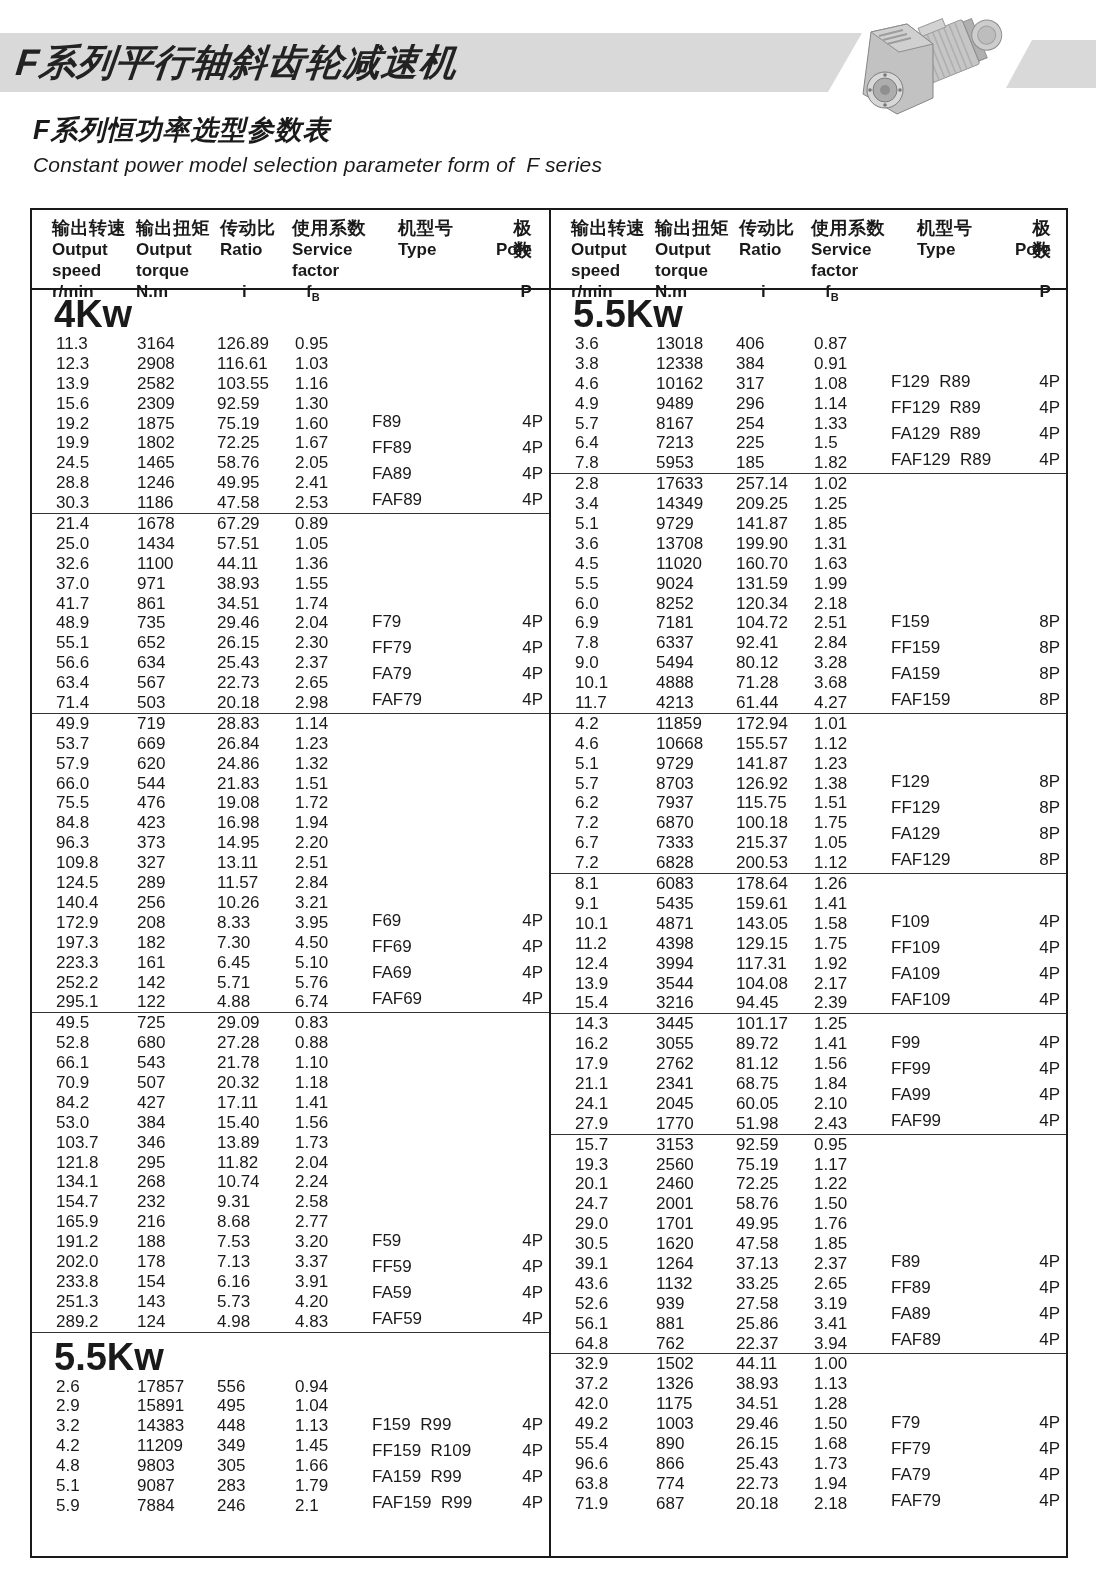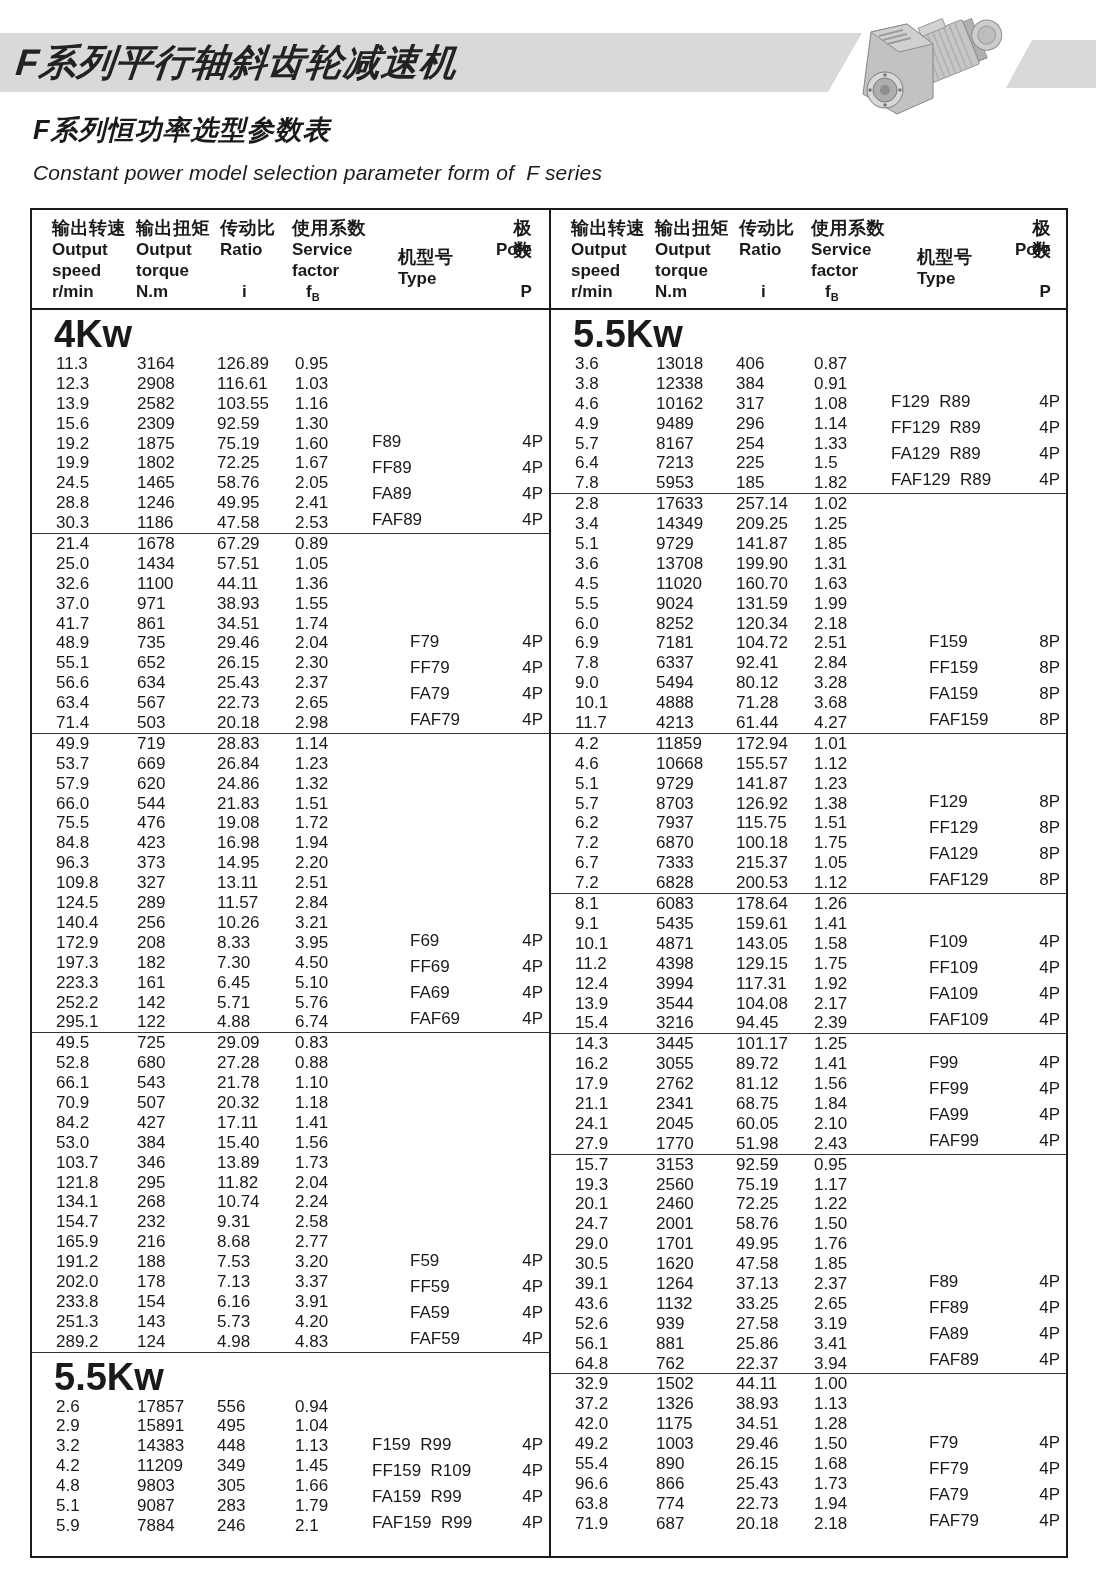--- a/index.html
+++ b/index.html
@@ -23,48 +23,48 @@
   .banner-right-shape {
     position:absolute; top:40px; left:1006px; width:90px; height:48px;
     background:#d9d9d9;
     clip-path:polygon(26px 0, 100% 0, 100% 100%, 0 100%);
   }
   .motor-wrap { position:absolute; top:2px; left:845px; width:165px; height:128px; }
 
   
   .titles { position:absolute; left:33px; top:112px;font-style:italic; }
   .title-zh { font-size:27px; font-weight:bold; letter-spacing:1px; }
-  .title-en { font-size:21px; margin-top:13px; white-space:pre; letter-spacing:0.2px; }
+  .title-en { font-size:21px; margin-top:5px; white-space:pre; letter-spacing:0.2px; }
 
   
   .sel-table {
     position:absolute; left:30px; top:208px; width:1038px; height:1350px;
     border:2px solid #1a1a1a; box-sizing:border-box; display:flex;
   }
   .half { width:50%; box-sizing:border-box; }
   .half-right { border-left:2px solid #1a1a1a; }
 
   .half-header {
-    height:100px; box-sizing:border-box; border-bottom:2px solid #1a1a1a;
+    height:80px; box-sizing:border-box; border-bottom:2px solid #1a1a1a;
     display:grid; grid-template-columns:84px 84px 72px 100px 104px 1fr;
     padding:7px 16px 0 20px;
   }
   .hc div { height:21px; line-height:21px; font-size:17px; font-weight:bold; }
   .hc .hzh { font-size:18px; height:22px; line-height:22px; letter-spacing:0.5px; }
   .hc3 .iline { padding-left:22px; }
   .hc4 .fline { padding-left:14px; }
   .hc4 sub { font-size:11px; }
-  .hc5 { padding-left:6px;margin-top:29px; }
+  .hc5 { padding-left:6px; }
   .hc6 { text-align:right; padding-right:14px; }
 
   .power-label {
     height:44px; line-height:48px; font-size:38px; font-weight:bold; padding-left:22px;
   }
   .group { display:flex; }
-  .group + .group, .psection + .psection { border-top:1.5px solid #333;gap:38px; }
+  .group + .group, .psection + .psection { border-top:1.5px solid #333; }
 
   .rows { flex:0 0 340px; width:340px; box-sizing:border-box; }
   .drow {
     display:grid; grid-template-columns:81px 80px 78px 77px;
     height:19.9px; line-height:19.9px; font-size:17px; padding-left:24px;
   }
   .types {
     flex:1; display:flex; flex-direction:column; justify-content:flex-end;
     padding-right:6px; box-sizing:border-box;
   }

